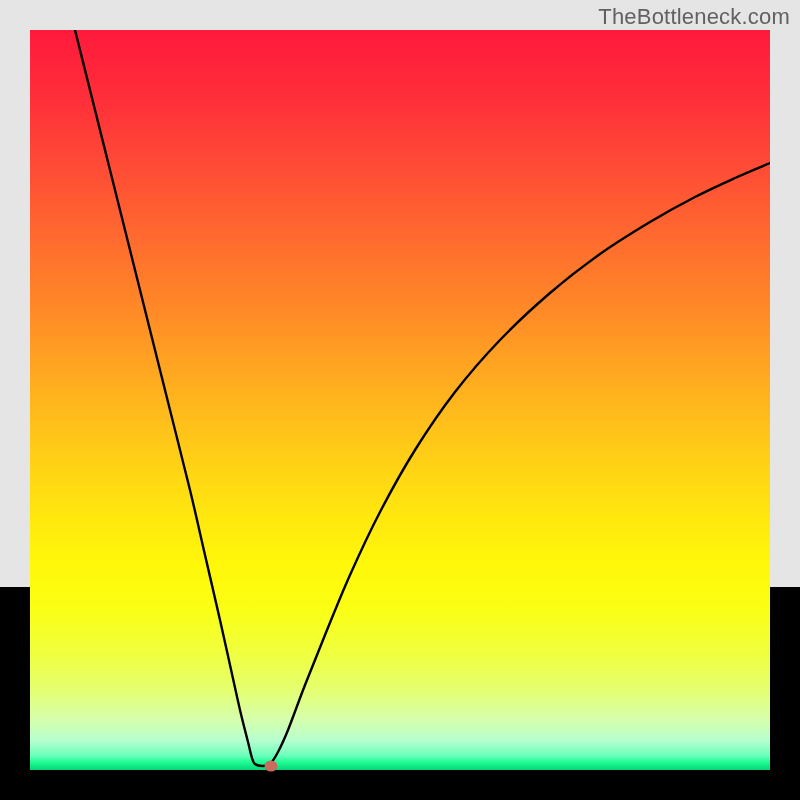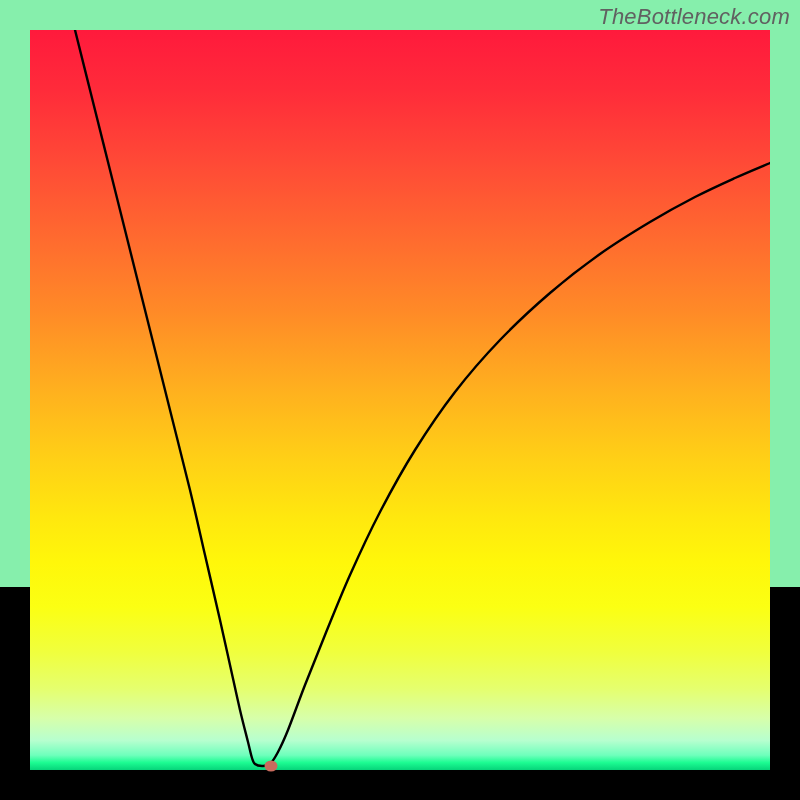--- a/index.html
+++ b/index.html
@@ -8,22 +8,21 @@
     width: 800px;
     height: 800px;
     background: #000000;
     font-family: Arial, Helvetica, sans-serif;
     overflow: hidden;
   }
   .frame {
     position: relative;
     width: 800px;
     height: 587px;
-    background: #86efac;
-    font-style: italic;
+    background: #e5e5e5;
   }
   .attribution {
     position: absolute;
     top: 4px;
     right: 10px;
     color: #616161;
     font-size: 22px;
     font-weight: 400;
     letter-spacing: 0.2px;
     user-select: none;

